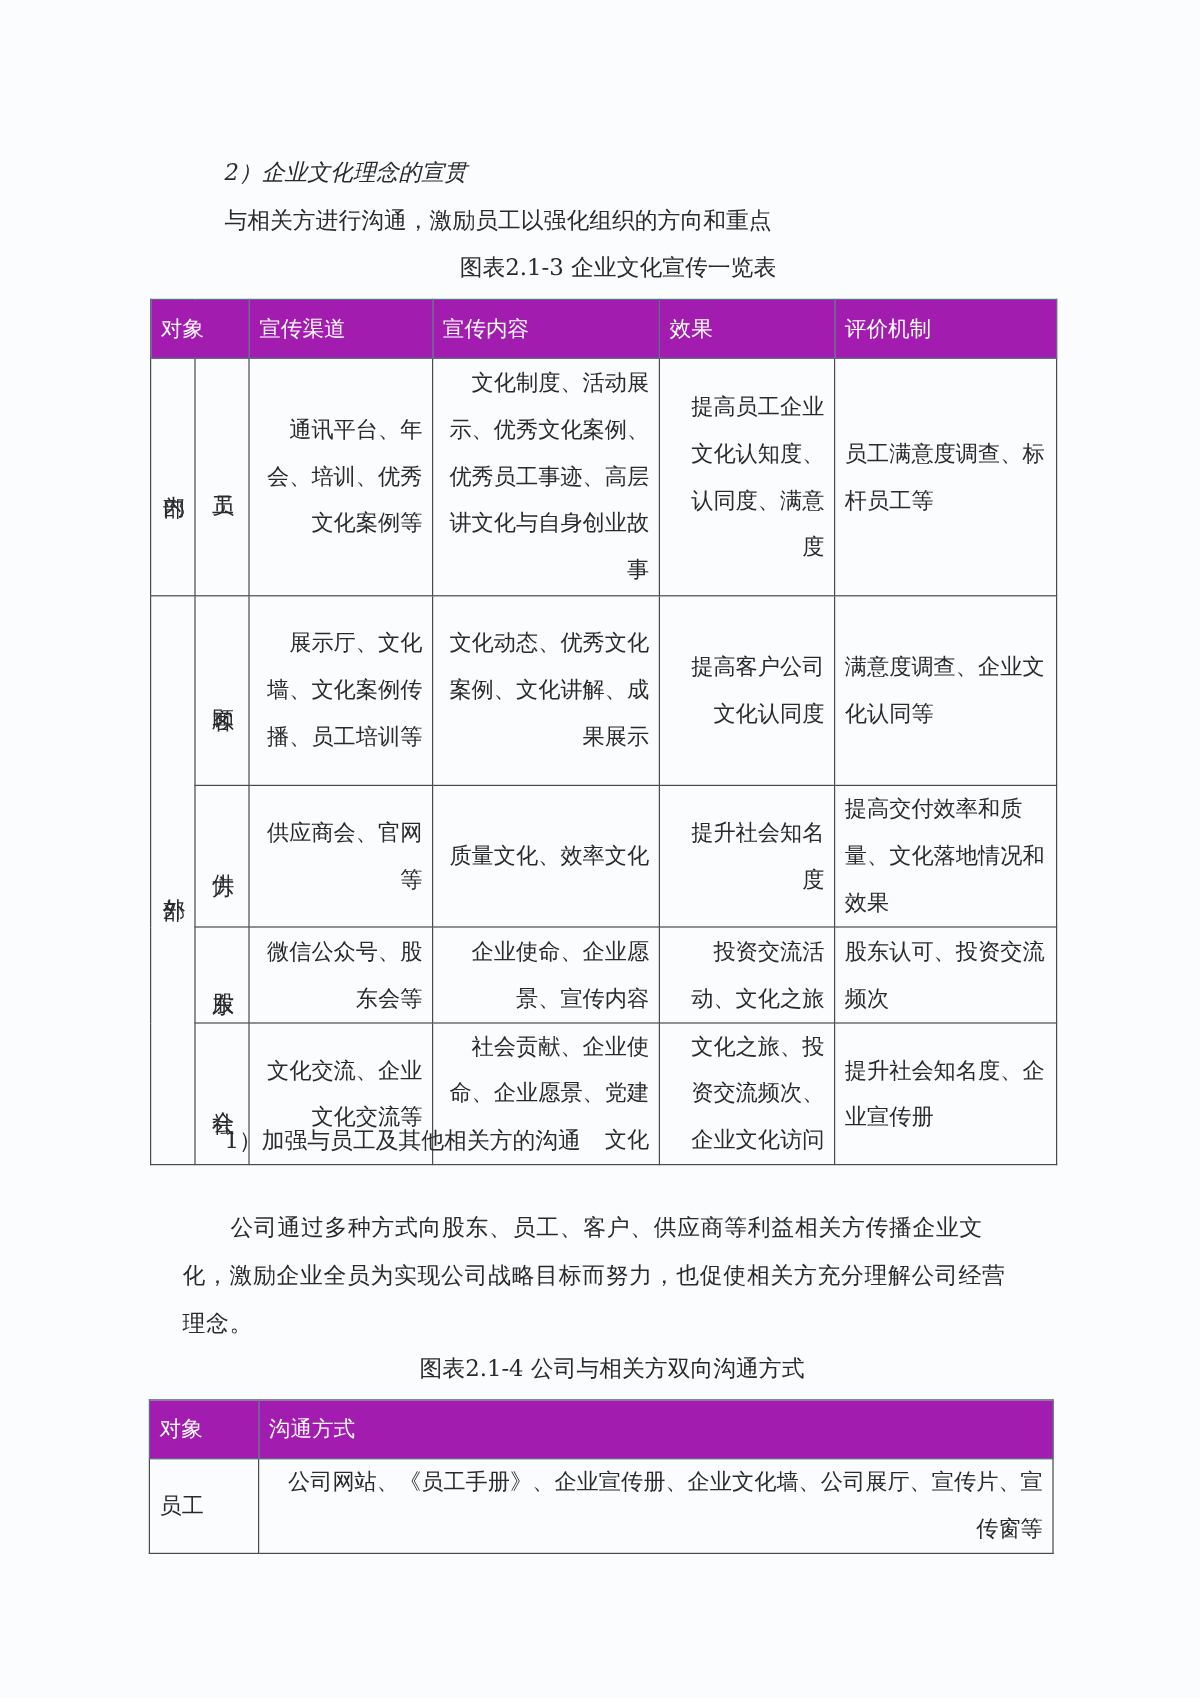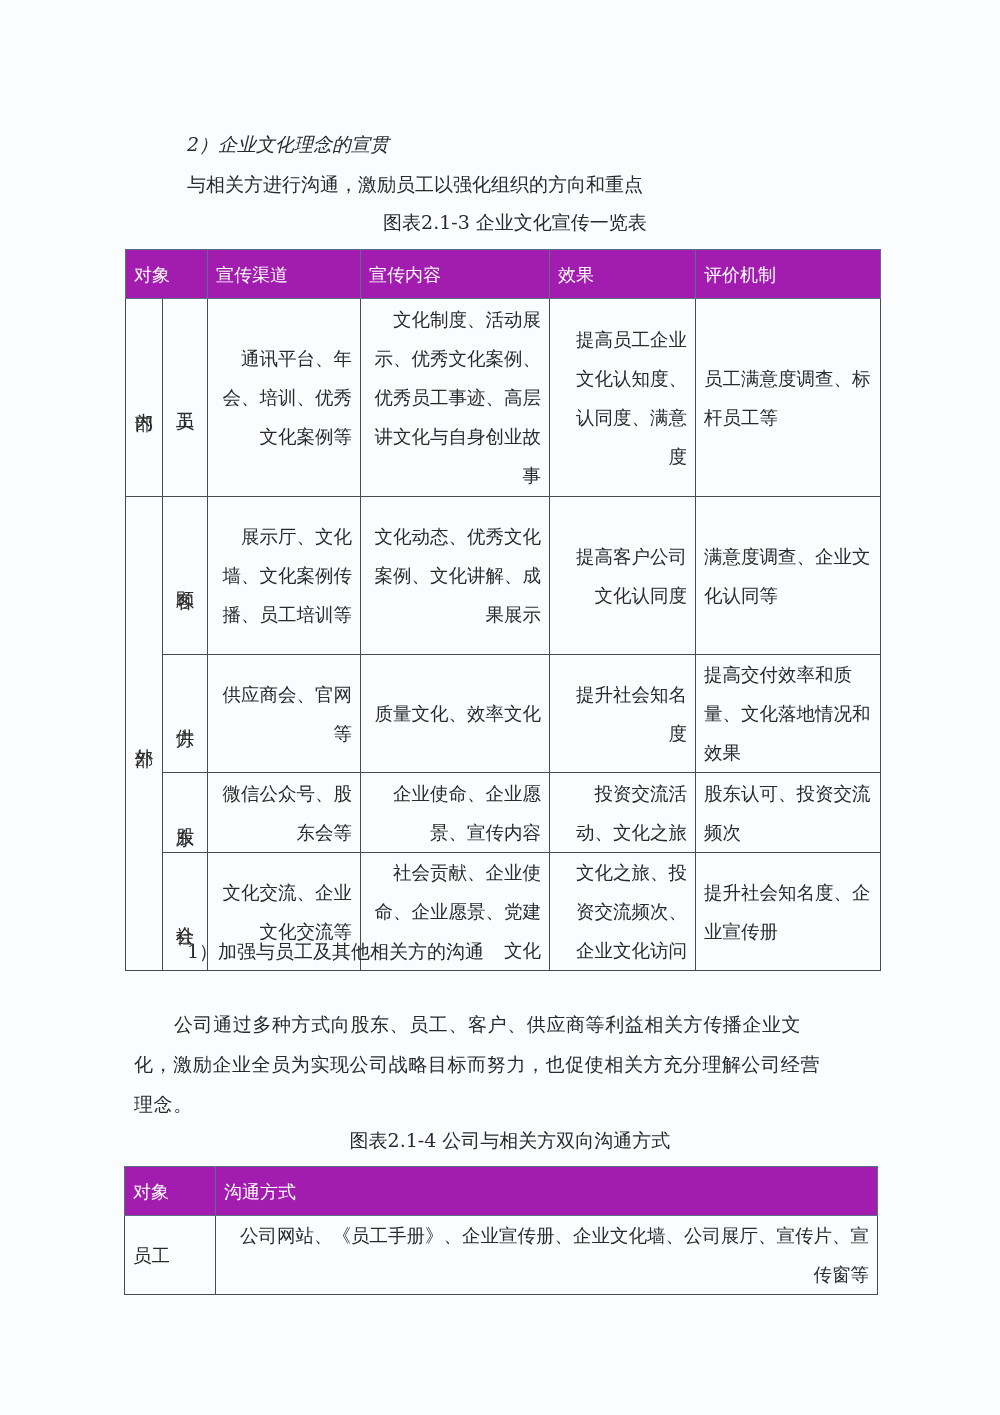--- a/index.html
+++ b/index.html
@@ -75,21 +75,21 @@
     <td class="vert" style="writing-mode:vertical-rl;">社会</td>
     <td class="left">文化交流、企业文化交流等</td>
     <td class="left">社会贡献、企业使命、企业愿景、党建文化</td>
     <td class="left">文化之旅、投资交流频次、企业文化访问</td>
     <td class="c">提升社会知名度、企业宣传册</td>
   </tr>
 </tbody>
   </table>
 
 <div class="abs para" style="left:187px;top:931px;">1）加强与员工及其他相关方的沟通</div>
-<div class="abs para" style="left:134px;top:1004px;width:700px;text-indent:40px;letter-spacing:0.6px;">公司通过多种方式向股东、员工、客户、供应商等利益相关方传播企业文化，激励企业全员为实现公司战略目标而努力，也促使相关方充分理解公司经营理念。</div>
+<div class="abs para" style="left:152px;top:1004px;width:700px;text-indent:40px;letter-spacing:0.6px;font-family:Liberation Mono, monospace;">公司通过多种方式向股东、员工、客户、供应商等利益相关方传播企业文化，激励企业全员为实现公司战略目标而努力，也促使相关方充分理解公司经营理念。</div>
 <div class="abs caption" style="left:0;width:1020px;top:1128px;">图表2.1-4 公司与相关方双向沟通方式</div>
 
 <table style="left:124px;top:1166px;width:754px;">
   <colgroup>
       <col style="width:91px">
       <col>
     </colgroup>
   <tbody>
       <tr>
     <th>对象</th>

